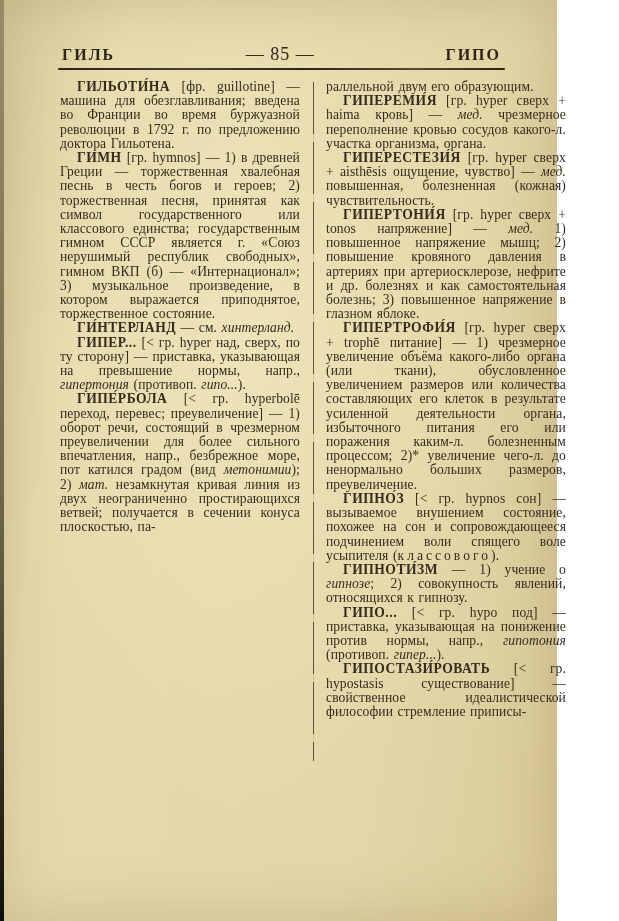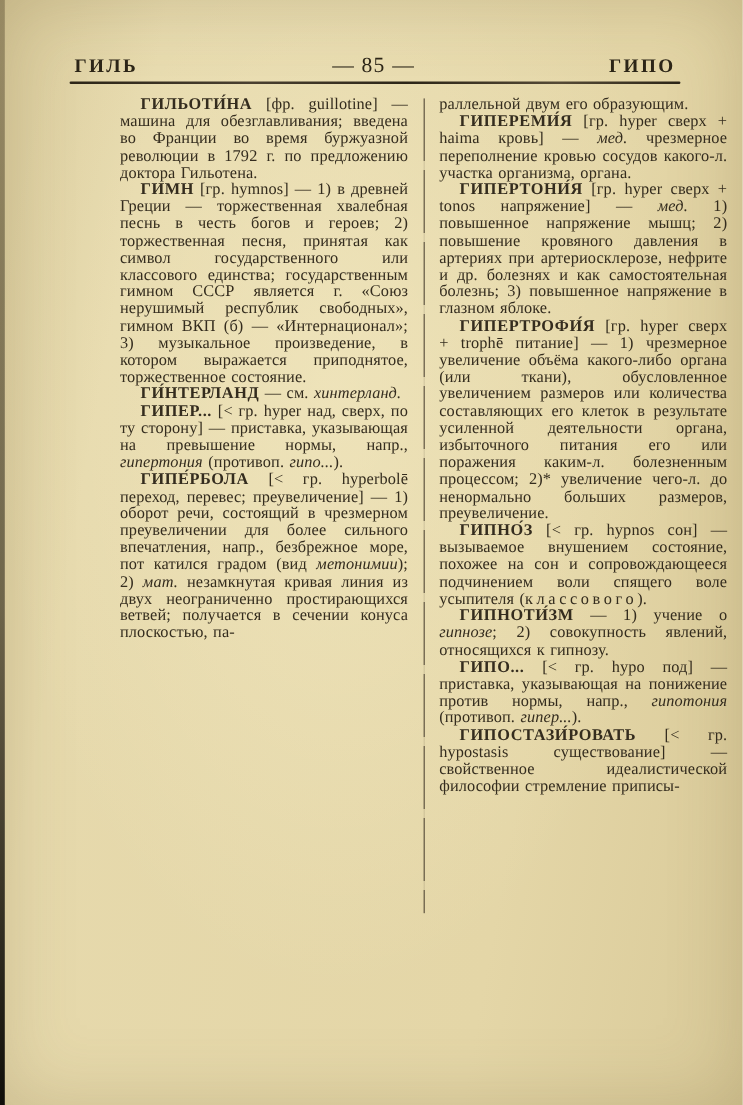--- a/index.html
+++ b/index.html
@@ -3,21 +3,21 @@
 <meta charset="utf-8">
 <style>
   html, body {
     margin: 0; padding: 0;
     width: 619px; height: 921px;
     overflow: hidden;
     font-family: "Liberation Serif", "DejaVu Serif", serif;
   }
   .page {
     position: relative;
-    width: 619px; height: 921px;
+    width: 557px; height: 921px;
     background:
       radial-gradient(ellipse at 45% 35%, rgba(255,248,215,0.35) 0%, rgba(0,0,0,0) 60%),
       linear-gradient(100deg, #d9cb9c 0%, #e6d9ac 18%, #e4d6a7 70%, #d9ca99 100%);
     color: #332b1e;
     box-shadow: inset 0 0 60px rgba(120,100,55,0.25);
   }
   .spine-shadow {
     position: absolute; left: 0; top: 0; bottom: 0; width: 4px;
     background: linear-gradient(180deg, rgba(60,48,24,0.35) 0%, rgba(25,20,10,0.55) 55%, rgba(5,4,2,0.95) 100%);
   }
@@ -28,21 +28,20 @@
   }
   .header-page-num { font-weight: normal; font-size: 18px; letter-spacing: 1px; }
   .header-rule {
     position: absolute; top: 68px; left: 58px; right: 52px; height: 2px;
     background: linear-gradient(90deg, #2c2517 0%, #4a4030 30%, #2c2517 55%, #554a36 80%, #2c2517 100%);
     border-radius: 1px;
   }
   .columns {
     position: absolute; top: 80px; left: 60px; right: 52px; bottom: 70px;
     display: flex;
-    margin-left: 40px;
   }
   .col {
     width: 240px; flex: 0 0 240px;
     font-size: 13.6px; line-height: 14.2px;
     text-align: justify;
     letter-spacing: 0.1px; word-spacing: 1px;
     color: #342c1e;
   }
   .col-divider {
     flex: 0 0 1px; width: 1px; margin: 2px 12px 90px 13px;
@@ -74,20 +73,21 @@
         <p class="entry"><span class="seg-hw">ГИЛЬОТИ́НА</span><span class="seg-n"> [фр. guillotine] — машина для обезглавливания; введена во Франции во время буржуазной революции в 1792 г. по предложению доктора Гильотена.</span></p>
         <p class="entry"><span class="seg-hw">ГИМН</span><span class="seg-n"> [гр. hymnos] — 1) в древней Греции — торжественная хвалебная песнь в честь богов и героев; 2) торжественная песня, принятая как символ государственного или классового единства; государственным гимном СССР является г. «Союз нерушимый республик свободных», гимном ВКП (б) — «Интернационал»; 3) музыкальное произведение, в котором выражается приподнятое, торжественное состояние.</span></p>
         <p class="entry"><span class="seg-hw">ГИ́НТЕРЛАНД</span><span class="seg-n"> — см. </span><span class="seg-i">хинтерланд.</span></p>
         <p class="entry"><span class="seg-hw">ГИПЕР...</span><span class="seg-n"> [&lt; гр. hyper над, сверх, по ту сторону] — приставка, указывающая на превышение нормы, напр., </span><span class="seg-i">гипертония</span><span class="seg-n"> (противоп. </span><span class="seg-i">гипо...</span><span class="seg-n">).</span></p>
         <p class="entry"><span class="seg-hw">ГИПЕ́РБОЛА</span><span class="seg-n"> [&lt; гр. hyperbolē переход, перевес; преувеличение] — 1) оборот речи, состоящий в чрезмерном преувеличении для более сильного впечатления, напр., безбрежное море, пот катился градом (вид </span><span class="seg-i">метонимии</span><span class="seg-n">); 2) </span><span class="seg-i">мат.</span><span class="seg-n"> незамкнутая кривая линия из двух неограниченно простирающихся ветвей; получается в сечении конуса плоскостью, па-</span></p>
       </section>
     <div class="col-divider"></div>
     <section class="col">
         <p class="entry no-indent"><span class="seg-n">раллельной двум его образующим.</span></p>
         <p class="entry"><span class="seg-hw">ГИПЕРЕМИ́Я</span><span class="seg-n"> [гр. hyper сверх + haima кровь] — </span><span class="seg-i">мед.</span><span class="seg-n"> чрезмерное переполнение кровью сосудов какого-л. участка организма, органа.</span></p>
+        <p class="entry"><span class="seg-hw">ГИПЕРЕСТЕЗИ́Я</span><span class="seg-n"> [гр. hyper сверх + aisthēsis ощущение, чувство] — </span><span class="seg-i">мед.</span><span class="seg-n"> повышенная, болезненная (кожная) чувствительность.</span></p>
         <p class="entry"><span class="seg-hw">ГИПЕРТОНИ́Я</span><span class="seg-n"> [гр. hyper сверх + tonos напряжение] — </span><span class="seg-i">мед.</span><span class="seg-n"> 1) повышенное напряжение мышц; 2) повышение кровяного давления в артериях при артериосклерозе, нефрите и др. болезнях и как самостоятельная болезнь; 3) повышенное напряжение в глазном яблоке.</span></p>
         <p class="entry"><span class="seg-hw">ГИПЕРТРОФИ́Я</span><span class="seg-n"> [гр. hyper сверх + trophē питание] — 1) чрезмерное увеличение объёма какого-либо органа (или ткани), обусловленное увеличением размеров или количества составляющих его клеток в результате усиленной деятельности органа, избыточного питания его или поражения каким-л. болезненным процессом; 2)* увеличение чего-л. до ненормально больших размеров, преувеличение.</span></p>
         <p class="entry"><span class="seg-hw">ГИПНО́З</span><span class="seg-n"> [&lt; гр. hypnos сон] — вызываемое внушением состояние, похожее на сон и сопровождающееся подчинением воли спящего воле усыпителя (</span><span class="seg-sp">классового</span><span class="seg-n">).</span></p>
         <p class="entry"><span class="seg-hw">ГИПНОТИ́ЗМ</span><span class="seg-n"> — 1) учение о </span><span class="seg-i">гипнозе</span><span class="seg-n">; 2) совокупность явлений, относящихся к гипнозу.</span></p>
         <p class="entry"><span class="seg-hw">ГИПО...</span><span class="seg-n"> [&lt; гр. hypo под] — приставка, указывающая на понижение против нормы, напр., </span><span class="seg-i">гипотония</span><span class="seg-n"> (противоп. </span><span class="seg-i">гипер...</span><span class="seg-n">).</span></p>
         <p class="entry"><span class="seg-hw">ГИПОСТАЗИ́РОВАТЬ</span><span class="seg-n"> [&lt; гр. hypostasis существование] — свойственное идеалистической философии стремление приписы-</span></p>
       </section>
   </main>
 </div>
 

